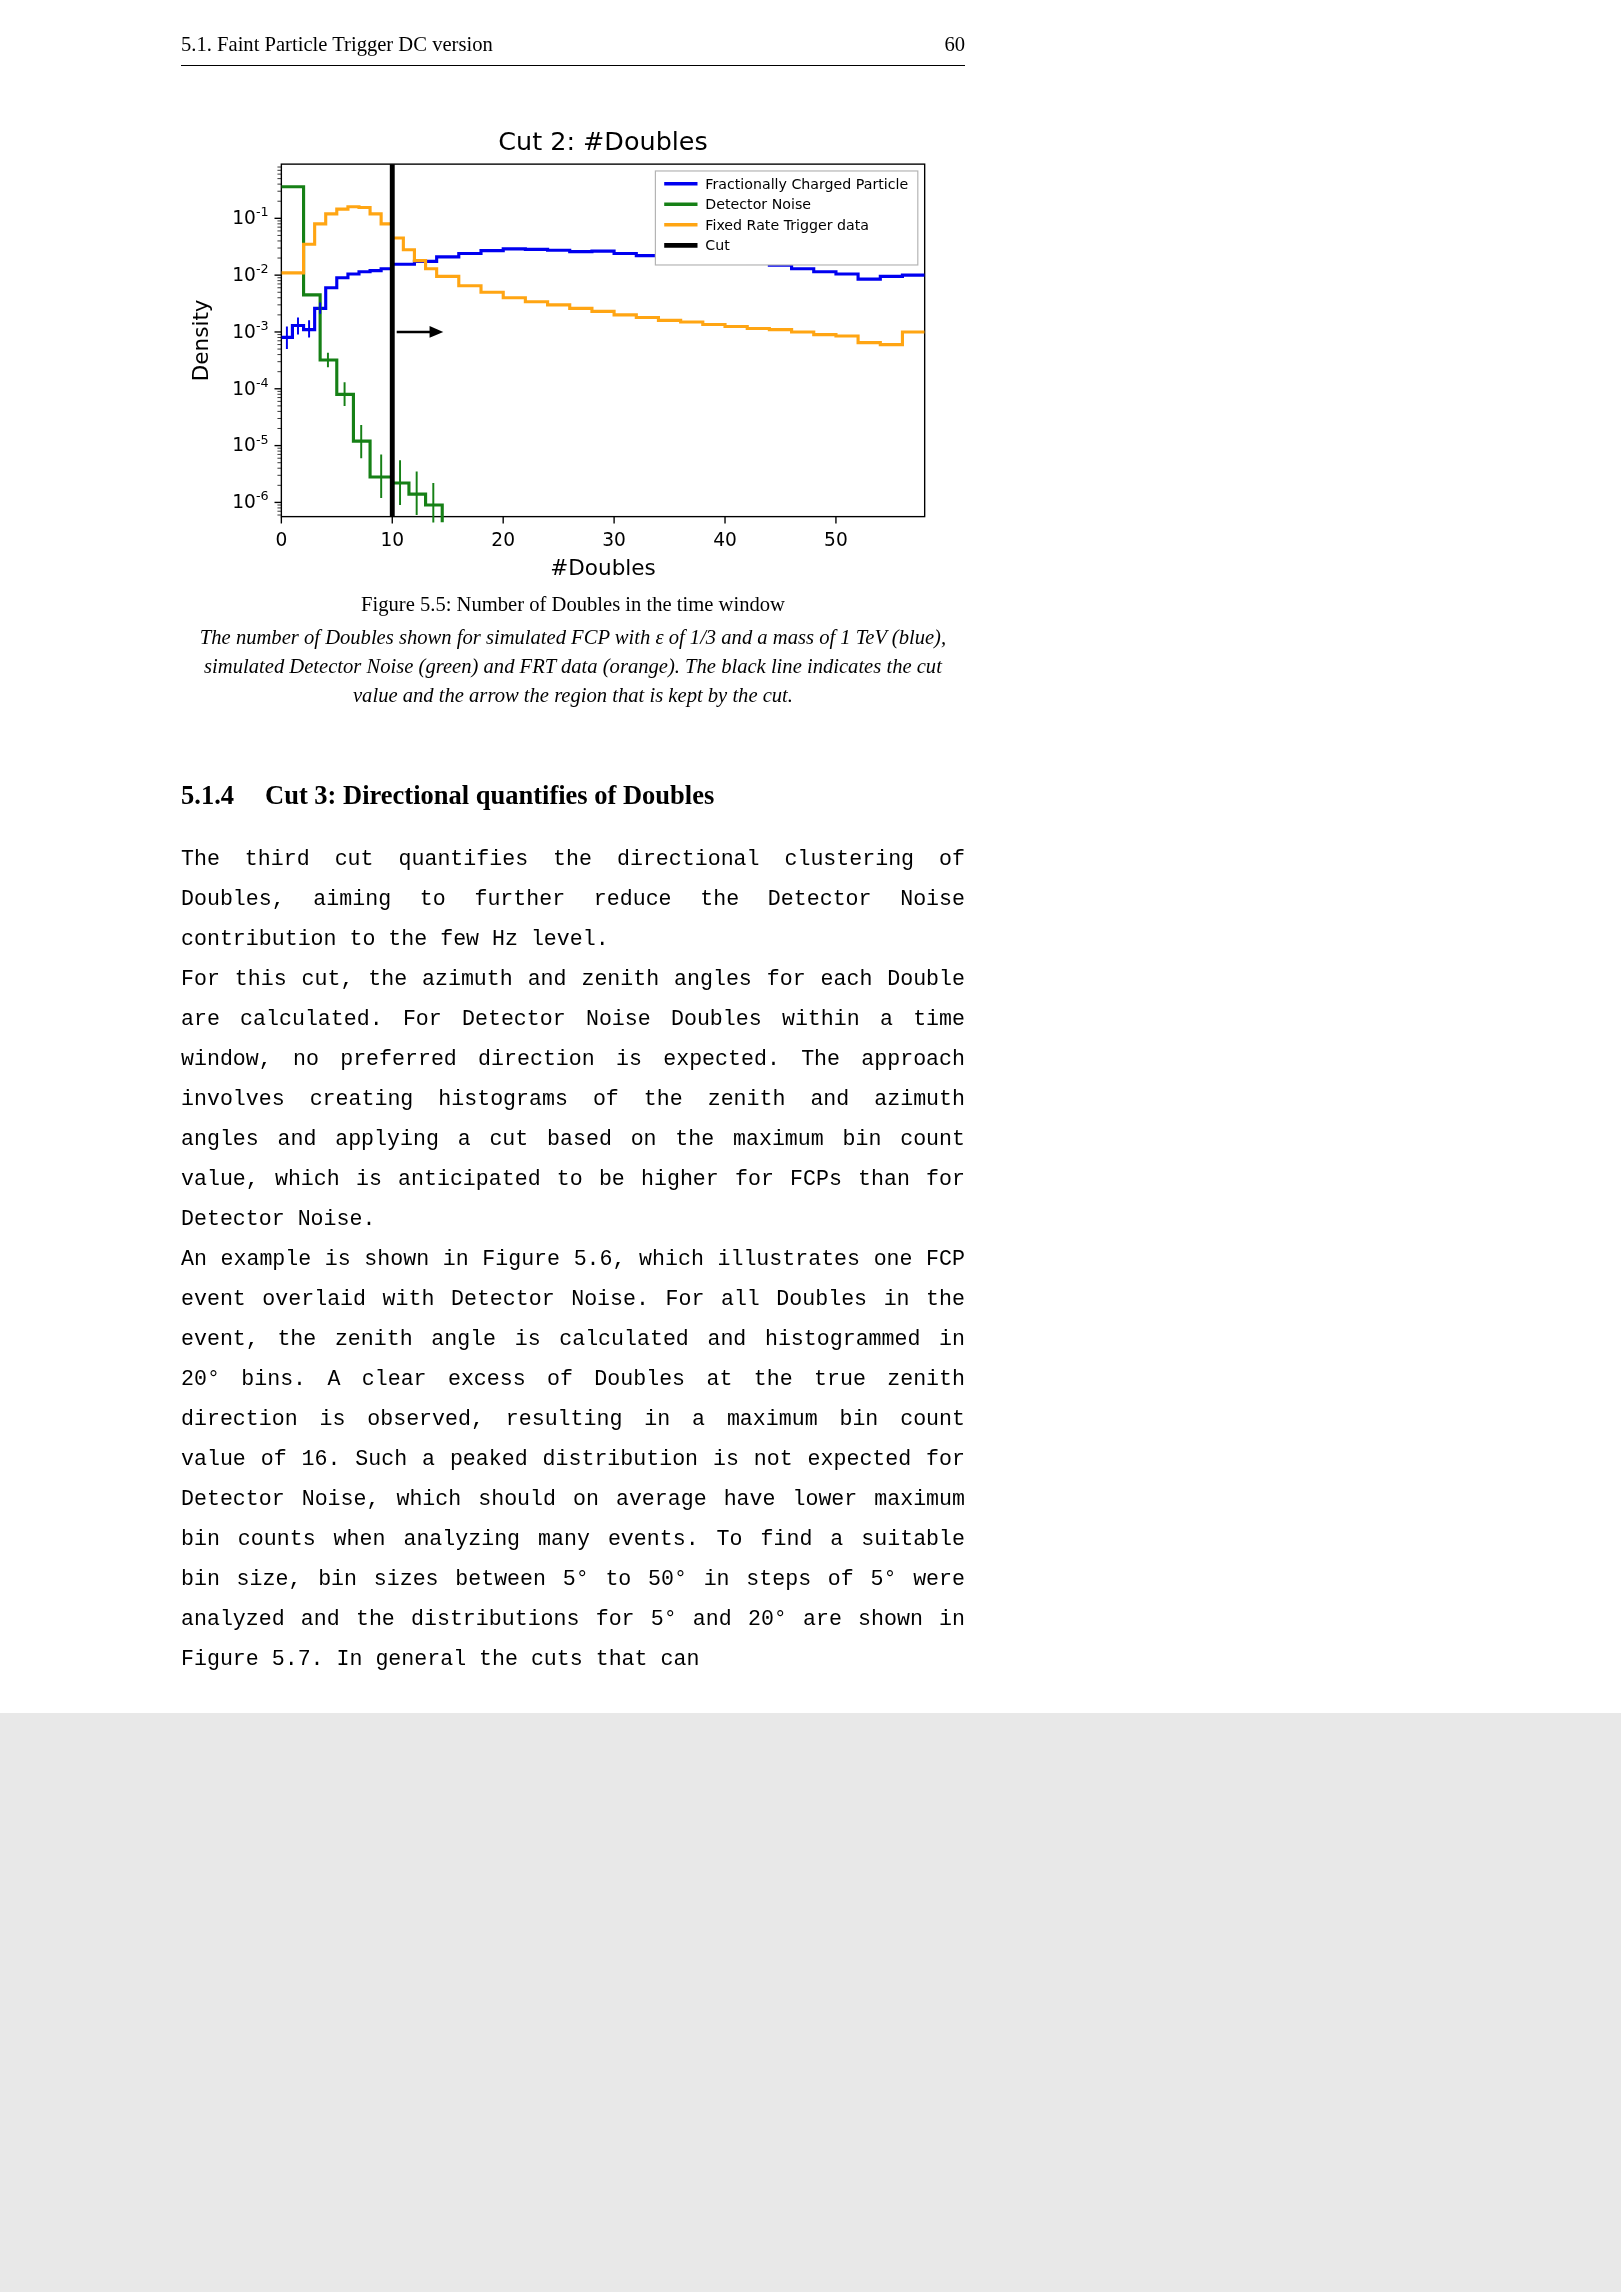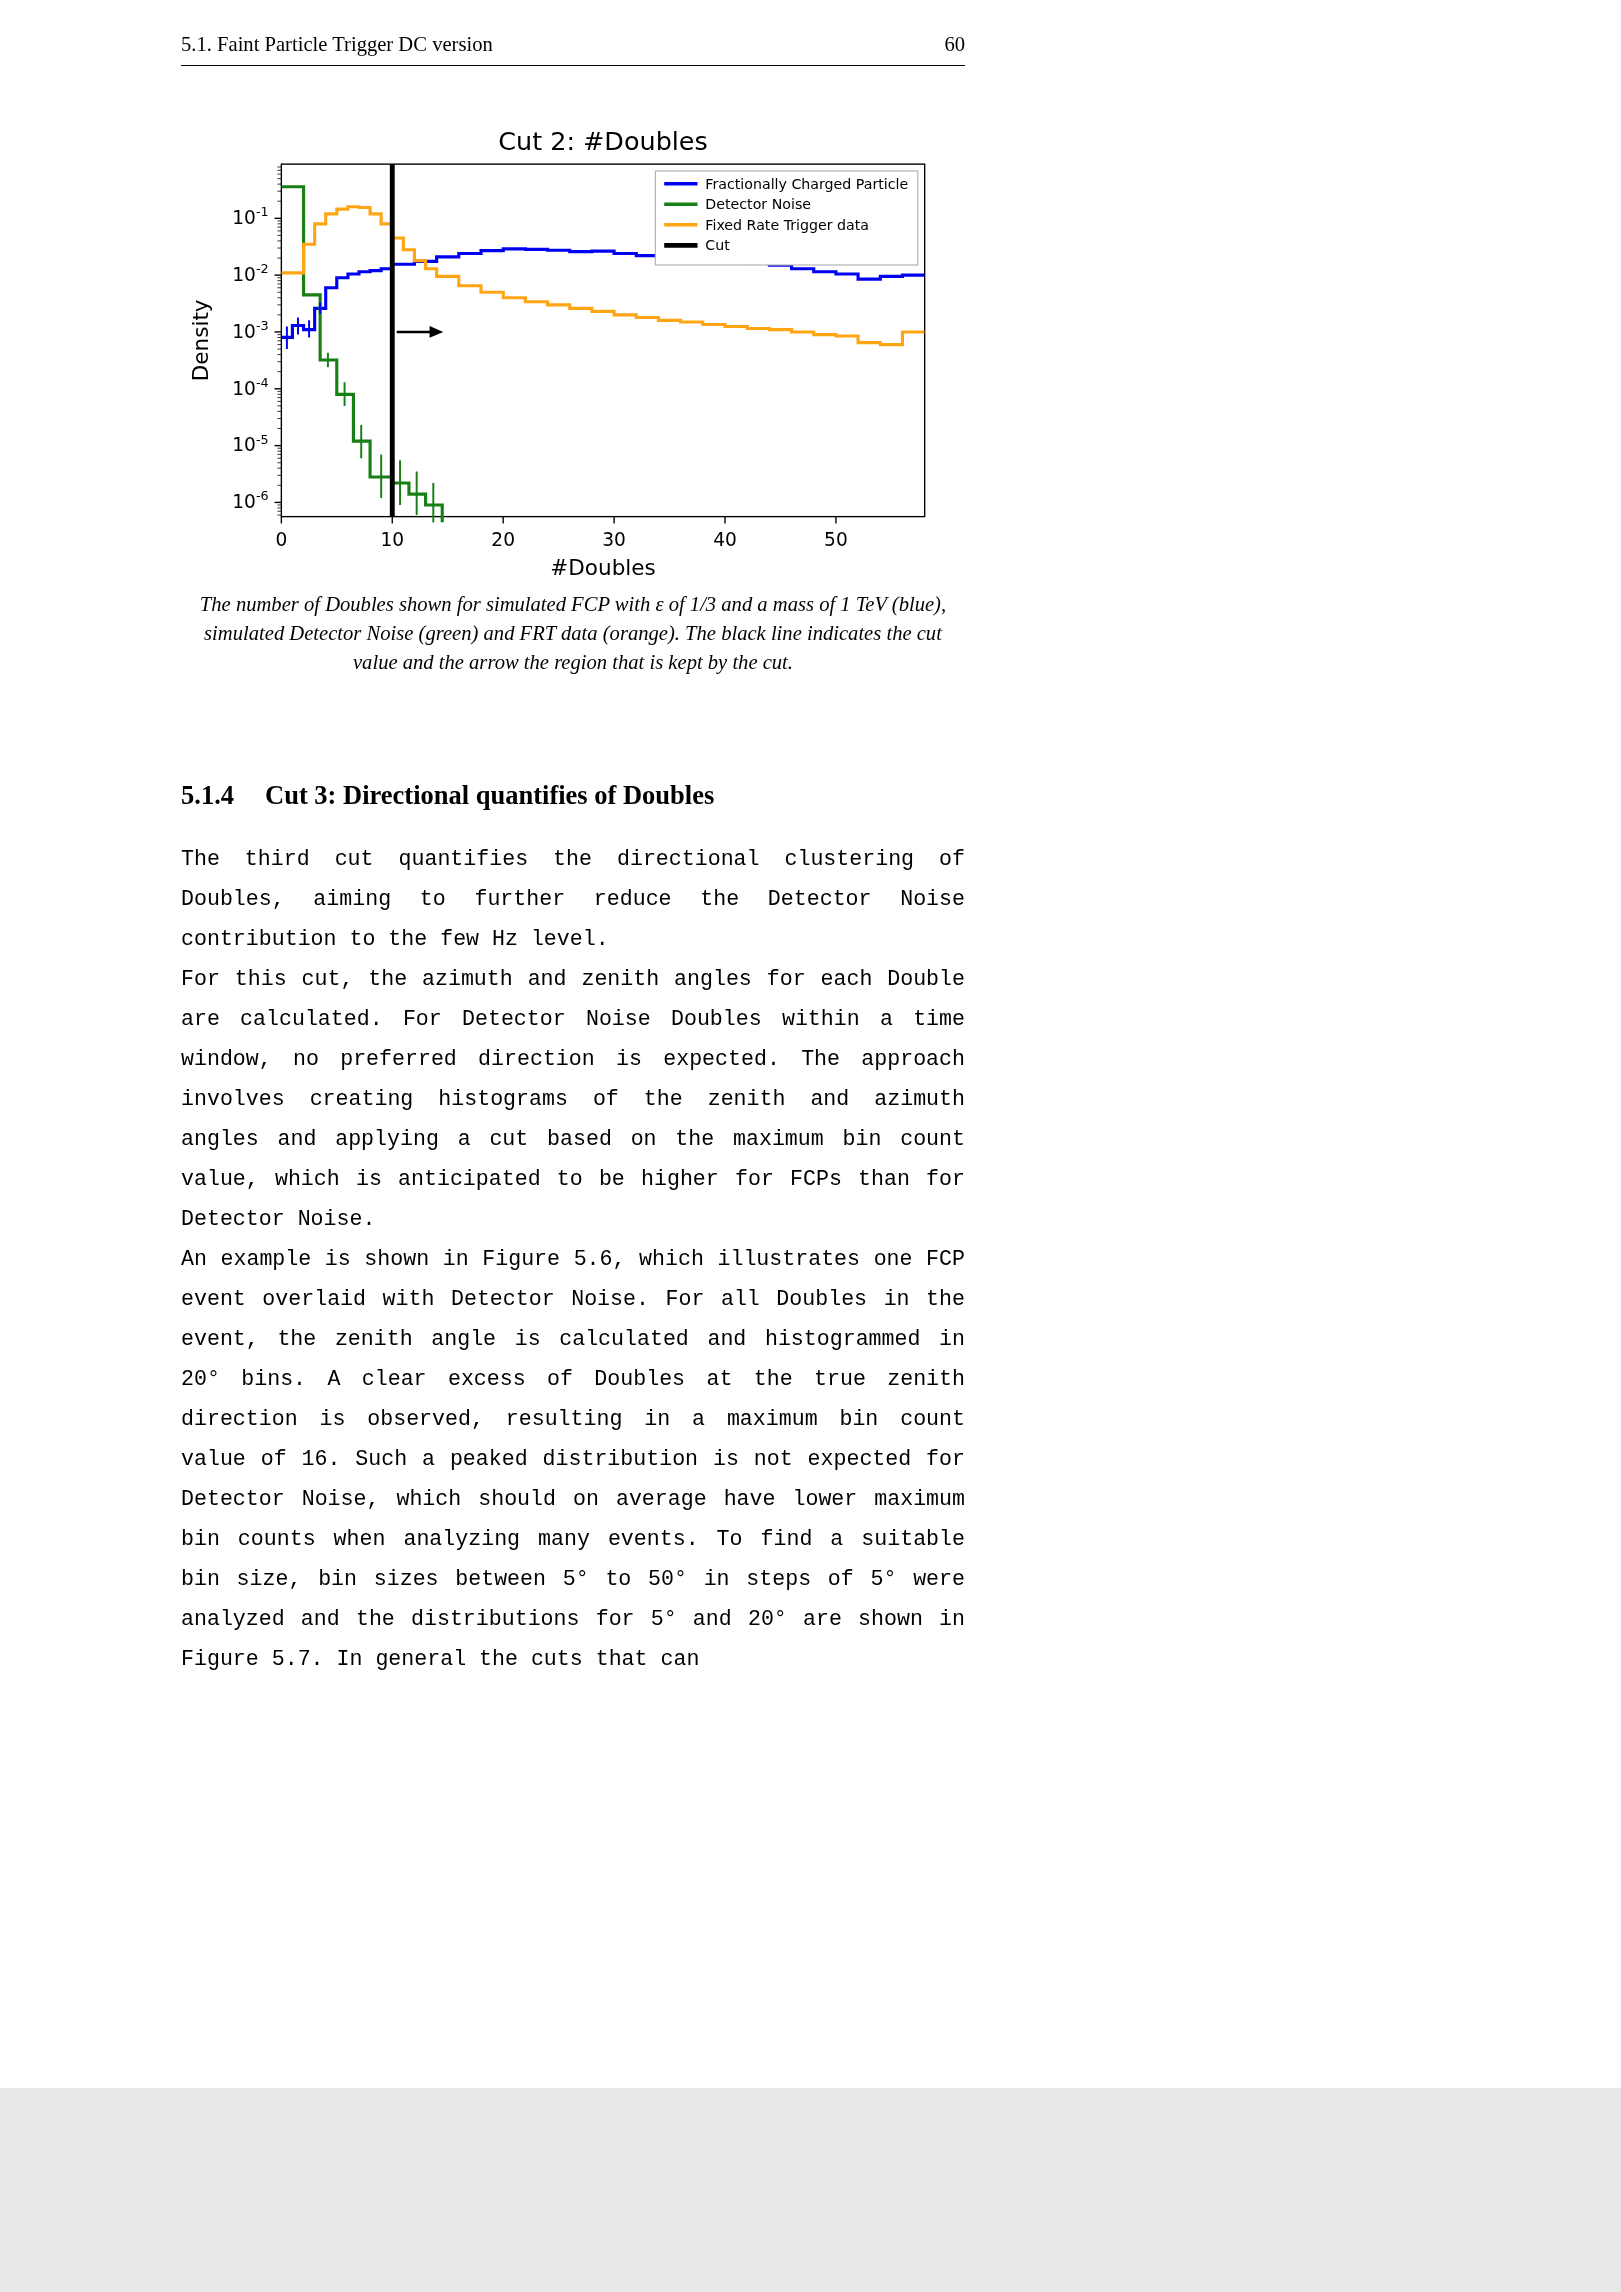--- a/index.html
+++ b/index.html
@@ -1,18 +1,18 @@
 <!DOCTYPE html>
 <html><head>
 <meta charset="utf-8">
 <style>
   html,body{margin:0;padding:0;background:#e8e8e8;}
   .page{
     position:relative;
-    width:1621px;height:2088px;
+    width:1621px;height:1713px;
     background:#ffffff;
     margin:0 auto;
     font-family:"Liberation Serif", serif;
     color:#000;
     overflow:hidden;
   }
   .header{
     position:absolute;left:181px;top:33px;width:784px;
     display:flex;justify-content:space-between;align-items:flex-end;
     font-size:20.6px;
@@ -158,20 +158,21 @@
         <line x1="496" y1="83" x2="530" y2="83" stroke="#168016" stroke-width="3.5"></line>
         <text x="538" y="88" font-size="14.5" font-family="DejaVu Sans, sans-serif">Detector Noise</text>
         <line x1="496" y1="104" x2="530" y2="104" stroke="#ffa513" stroke-width="3.5"></line>
         <text x="538" y="109" font-size="14.5" font-family="DejaVu Sans, sans-serif">Fixed Rate Trigger data</text>
         <line x1="496" y1="125" x2="530" y2="125" stroke="#000000" stroke-width="5"></line>
         <text x="538" y="130" font-size="14.5" font-family="DejaVu Sans, sans-serif">Cut</text>
       </svg>
   </div>
 
   <div class="caption">
+    <div class="cap-title">Figure 5.5: Number of Doubles in the time window</div>
     <div class="cap-body">The number of Doubles shown for simulated FCP with ε of 1/3 and a mass of 1 TeV (blue),
 simulated Detector Noise (green) and FRT data (orange). The black line indicates the cut
 value and the arrow the region that is kept by the cut.</div>
   </div>
 
   <div class="section-heading">
     <span class="sec-num">5.1.4</span><span>Cut 3: Directional quantifies of Doubles</span>
   </div>
 
   <div class="body-text">

